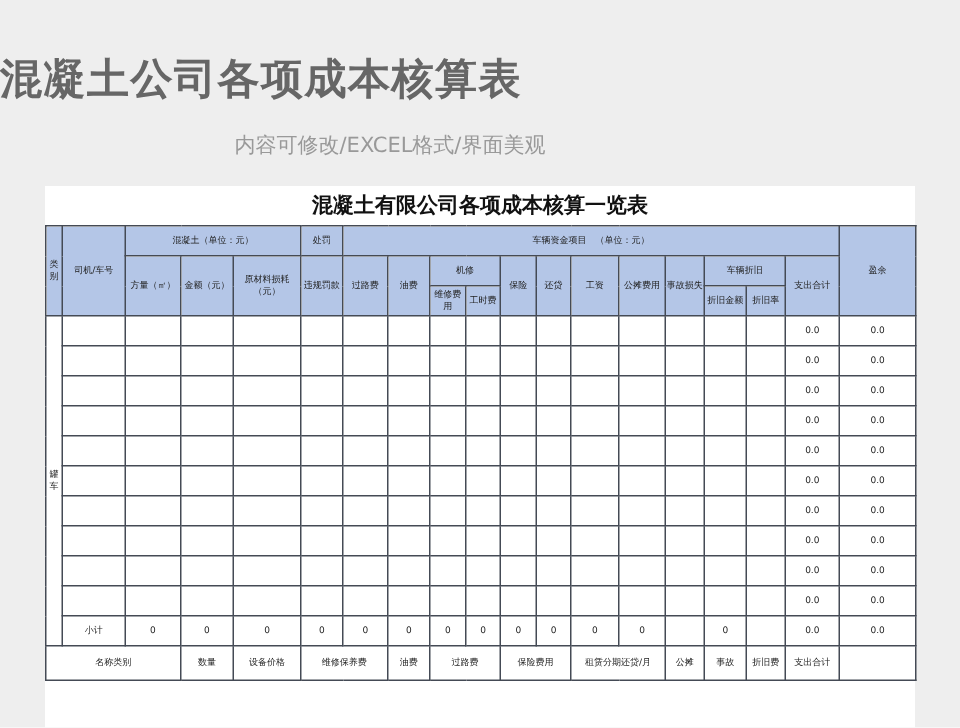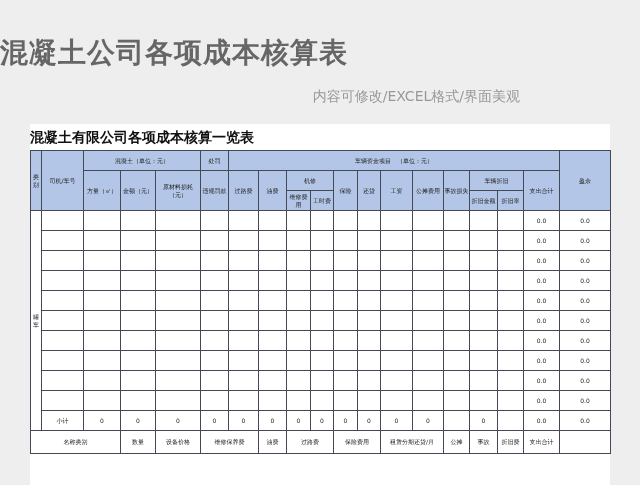--- a/index.html
+++ b/index.html
@@ -9,29 +9,29 @@
     font-family: "DejaVu Sans", "Liberation Sans", sans-serif;
     position: relative;
   }
   .main-title {
     position: absolute; left: 0; top: 34px; width: 640px;
     text-align: left; font-size: 28px; font-weight: bold; color: #666666;
     letter-spacing: 1px;
   }
   .subtitle {
     position: absolute; left: 0; top: 88px; width: 520px;
-    text-align: right; font-size: 14px; color: #999999;
+    text-align: center; font-size: 14px; color: #999999;
   }
   .panel {
     position: absolute; left: 30px; top: 124px; width: 580px; height: 361px;
     background: #ffffff;
   }
   .sheet-title {
     position: absolute; left: 30px; top: 124px; width: 580px; height: 26px;
-    font-size: 14px; line-height: 26px; color: #111111;
+    text-align: center; font-size: 14px; line-height: 26px; color: #111111;
     font-weight: bold;
   }
   table.sheet {
     position: absolute; left: 30px; top: 150px;
     border-collapse: collapse; table-layout: fixed;
     width: 580px;
     font-size: 6px; color: #222;
   }
   table.sheet td {
     border: 1px solid #444a55;

